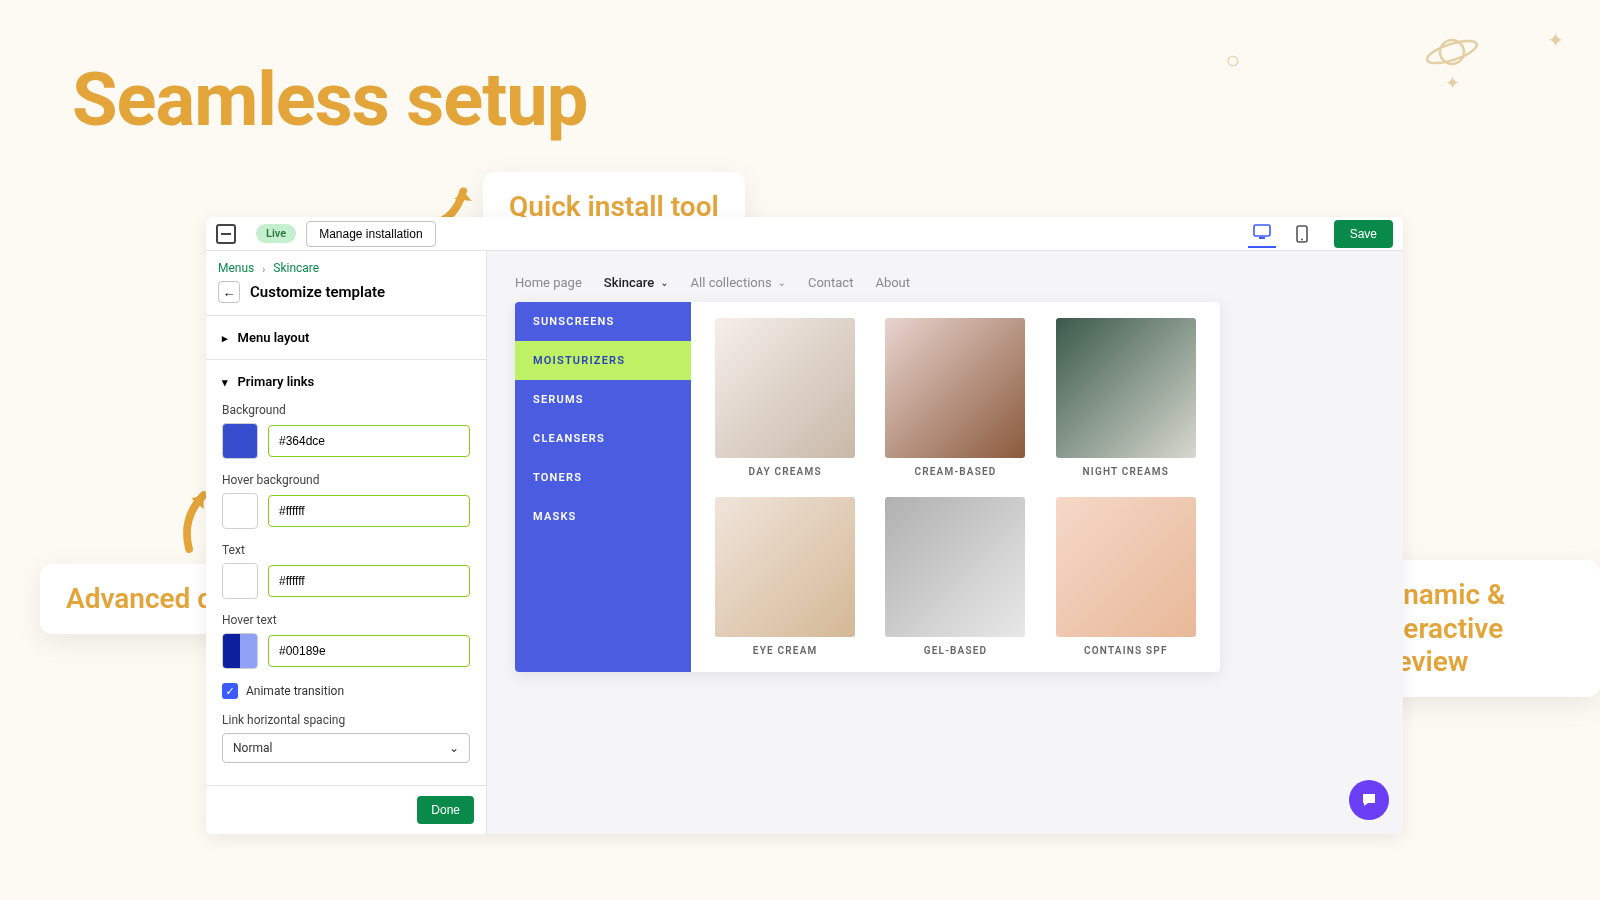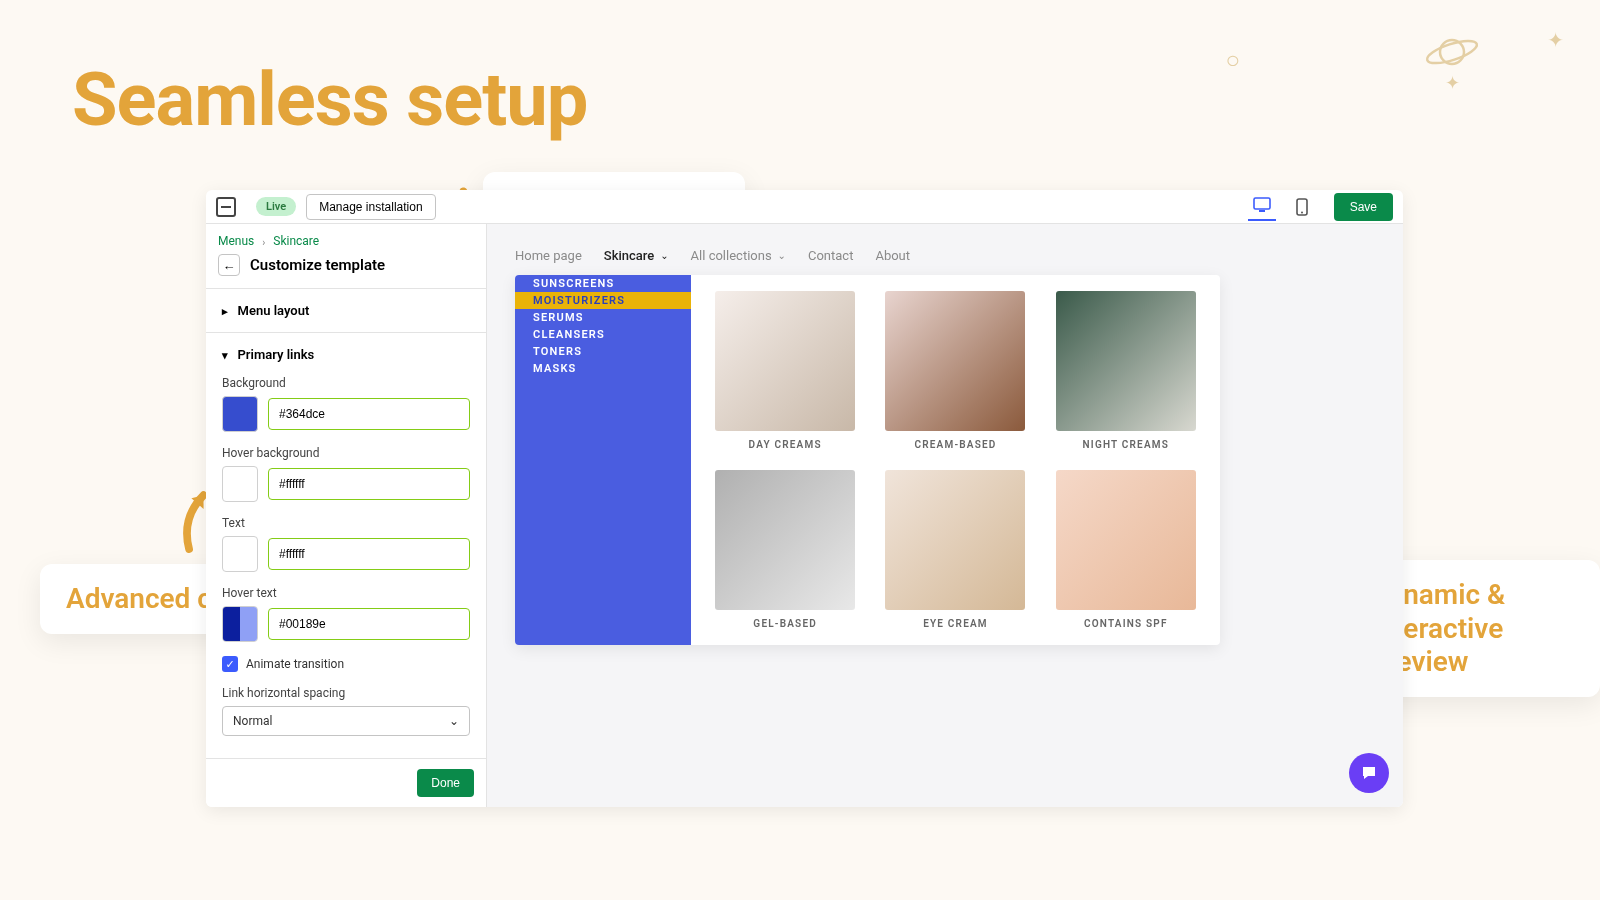--- a/index.html
+++ b/index.html
@@ -15,21 +15,21 @@
     position: absolute;
     top: 56px;
     left: 72px;
     font-size: 74px;
     font-weight: 700;
     color: #e3a43a;
     letter-spacing: -1px;
   }
   .app-window {
     position: absolute;
-    top: 190px;
+    top: 217px;
     left: 206px;
     width: 1197px;
     height: 617px;
     background: #fff;
     border-radius: 6px;
     box-shadow: 0 4px 18px rgba(0,0,0,0.08);
     display: flex;
     flex-direction: column;
     overflow: hidden;
   }
@@ -221,28 +221,28 @@
     box-shadow: 0 4px 16px rgba(0,0,0,0.08);
     overflow: hidden;
     width: 705px;
   }
   .mega-side {
     width: 176px;
     background: #4a5de0;
     padding: 0;
   }
   .mega-link {
-    padding: 2px 18px;
+    padding: 13px 18px;
     font-size: 11px;
     letter-spacing: 1.2px;
     font-weight: 600;
     color: #fff;
     cursor: pointer;
   }
-  .mega-link.active { background: #eab308; color: #2a3fb8; }
+  .mega-link.active { background: #bef264; color: #2a3fb8; }
   .mega-grid {
     flex: 1;
     padding: 16px 22px;
     display: grid;
     grid-template-columns: repeat(3, 1fr);
     gap: 20px 26px;
   }
   .prod { display: flex; flex-direction: column; align-items: center; gap: 8px; }
   .prod-img {
     width: 140px; height: 140px;
@@ -462,26 +462,26 @@
           </div>
           <div class="prod">
             <div class="prod-img pi1"></div>
             <div class="prod-label">CREAM-BASED</div>
           </div>
           <div class="prod">
             <div class="prod-img pi3"></div>
             <div class="prod-label">NIGHT CREAMS</div>
           </div>
           <div class="prod">
+            <div class="prod-img pi4"></div>
+            <div class="prod-label">EYE CREAM</div>
+          </div>
+          <div class="prod">
             <div class="prod-img pi5"></div>
             <div class="prod-label">GEL-BASED</div>
-          </div>
-          <div class="prod">
-            <div class="prod-img pi4"></div>
-            <div class="prod-label">EYE CREAM</div>
           </div>
           <div class="prod">
             <div class="prod-img pi6"></div>
             <div class="prod-label">CONTAINS SPF</div>
           </div>
         </div>
       </div>
 
       <div class="chat-bubble">
         <svg width="18" height="18" viewBox="0 0 18 18">

